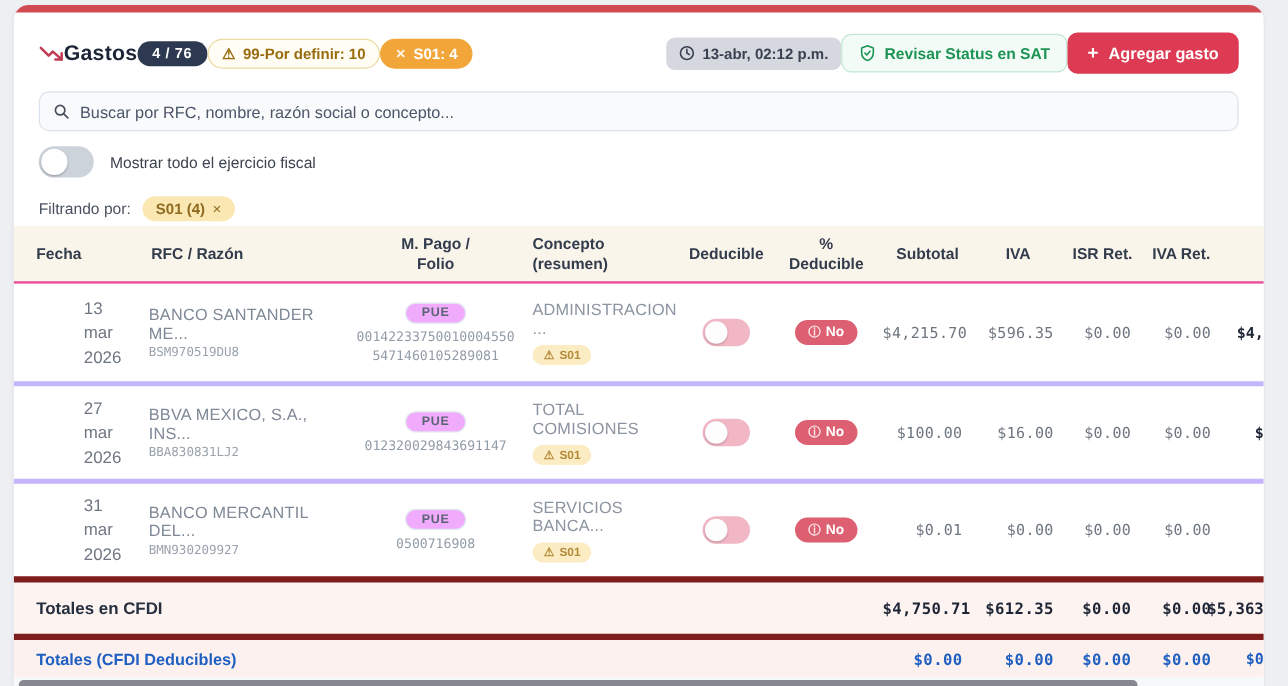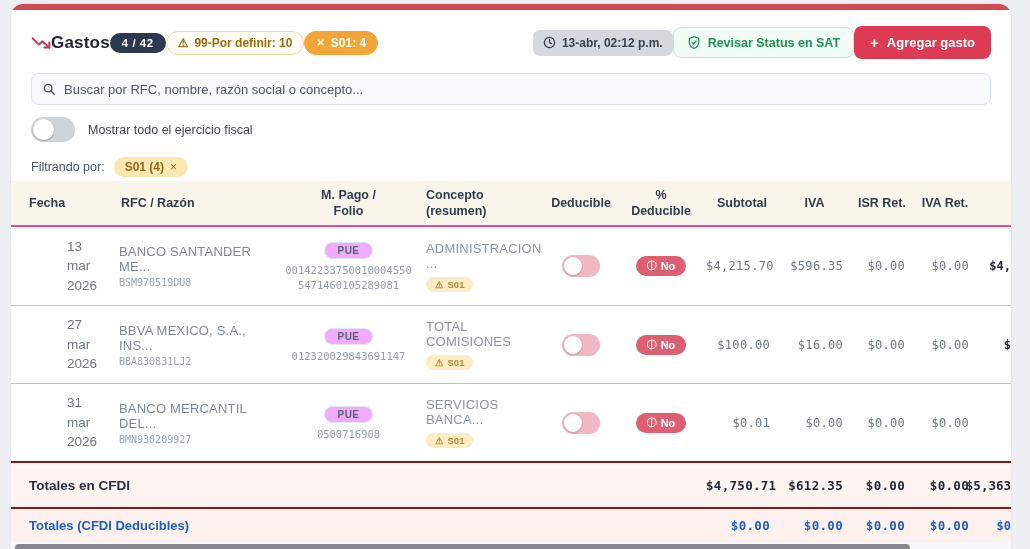--- a/index.html
+++ b/index.html
@@ -55,21 +55,21 @@
   
   .tgrid { display:grid; grid-template-columns:100px 170px 135px 130px 70px 90px 72px 73px 62px 64px 34px;
            align-items:center; }
   .thead { background:#faf5eb; border-bottom:2px solid #ec4899; min-height:46px; margin-top:4px; }
   .th { font-size:12.5px; font-weight:bold; color:#323c4d; white-space:pre-line; line-height:1.3; }
   .th-fecha { padding-left:18px; }
   .th-rfc { padding-left:10px; }
   .th-concepto { padding-left:10px; }
   .th-center { text-align:center; }
   .trow { min-height:78px; background:#fff; }
-  .trow + .trow { border-top:1px solid #c4b5fd; }
+  .trow + .trow { border-top:4px solid #c4b5fd; }
   .td-fecha { padding-left:56px; font-size:13.5px; color:#6e7681; line-height:1.45; }
   .td-rfc { padding-left:8px; }
   .td-rfc .name { font-size:13px; color:#7e8896; letter-spacing:.2px; }
   .td-rfc .rfc { font-family:"DejaVu Sans Mono", monospace; font-size:10px; color:#9aa3ad; margin-top:3px; }
   .td-mpago { text-align:center; }
   .pue-pill { display:inline-block; border:1px solid #e2e8f0; background:#f0abfc; border-radius:10px;
               padding:2px 12px; font-size:10px; font-weight:bold; color:#5a6472; letter-spacing:.5px; }
   .folio { font-family:"DejaVu Sans Mono", monospace; font-size:10.5px; color:#929ca8;
            margin-top:4px; line-height:1.35; }
   .td-concepto { padding-left:10px; }
@@ -82,21 +82,21 @@
                        background:#fdfdfe; box-shadow:0 1px 2px rgba(0,0,0,.2); }
   .no-badge { display:inline-flex; align-items:center; gap:4px; background:#dd5f72; color:#fff;
               font-size:11px; font-weight:bold; border-radius:11px; padding:3px 11px; }
   .no-badge .i { font-size:10px; opacity:.85; }
   .td-money { font-family:"DejaVu Sans Mono", monospace; font-size:12px; color:#6e7681;
               text-align:right; padding-right:8px; letter-spacing:.3px; white-space:nowrap; }
   .td-total { display:flex; justify-content:flex-end; overflow:visible; }
   .td-total span { font-family:"DejaVu Sans Mono", monospace; font-size:12px; font-weight:bold;
                    color:#1d2535; white-space:nowrap; }
 
-  .tfoot { border-top:2px solid #7f1d1d; }
+  .tfoot { border-top:5px solid #7f1d1d; }
   .tfoot1 { background:#fdf4f2; min-height:46px; }
   .tfoot2 { background:#fdf1ef; min-height:35px; }
   .foot-label { grid-column:1 / 7; padding-left:18px; font-size:13.5px; font-weight:bold; color:#27303f; }
   .tfoot .td-money { font-weight:bold; color:#1d2535; font-size:12.5px; }
   .tfoot2 .foot-label { color:#1e5fc1; font-size:13px; }
   .tfoot2 .td-money, .tfoot2 .td-total span { color:#1e5fc1; }
   .tfoot1 .td-total span { font-size:12.5px; }
 
   .hscroll { height:12px; background:#f7f8fa; position:relative; }
   .hscroll .thumb { position:absolute; left:4px; top:2px; height:8px; width:895px;
@@ -113,21 +113,21 @@
 
   <div class="card-head">
     <div class="head-left">
       <span>
         <svg width="20" height="15" viewBox="0 0 24 18" fill="none" stroke="#c13a54" stroke-width="2.4" stroke-linecap="round" stroke-linejoin="round">
           <polyline points="2,4 9.5,11.5 13.5,7.5 22,15"></polyline>
             <polyline points="16,15 22,15 22,9"></polyline>
         </svg>
       </span>
       <span class="title">Gastos</span>
-      <span class="count-pill">4 / 42</span>
+      <span class="count-pill">4 / 76</span>
       <span class="chip chip-outline">
         <span class="glyph">⚠</span>
         <span>99-Por definir: 10</span>
       </span>
       <span class="chip chip-solid">
         <span class="x">✕</span>
         <span>S01: 4</span>
       </span>
     </div>
     <div class="head-right">

